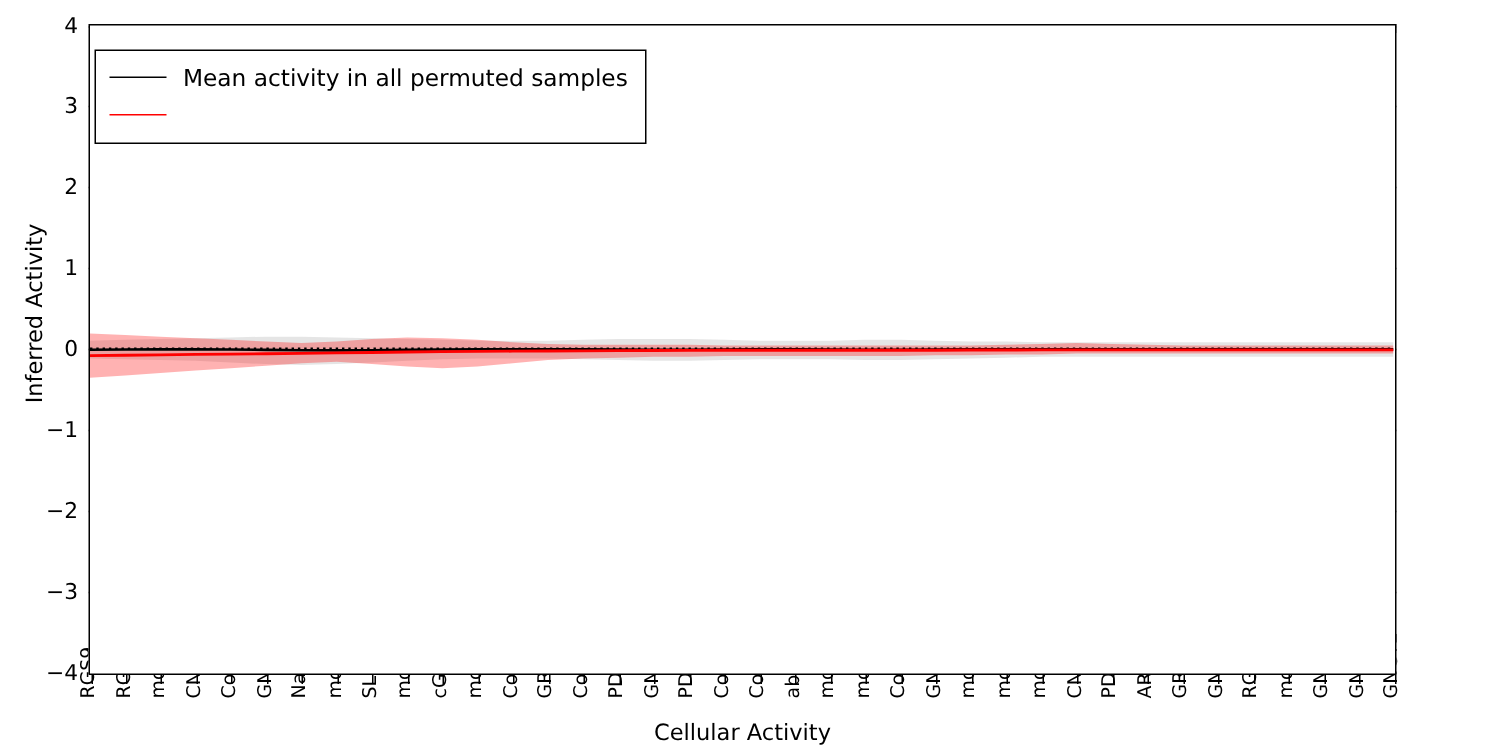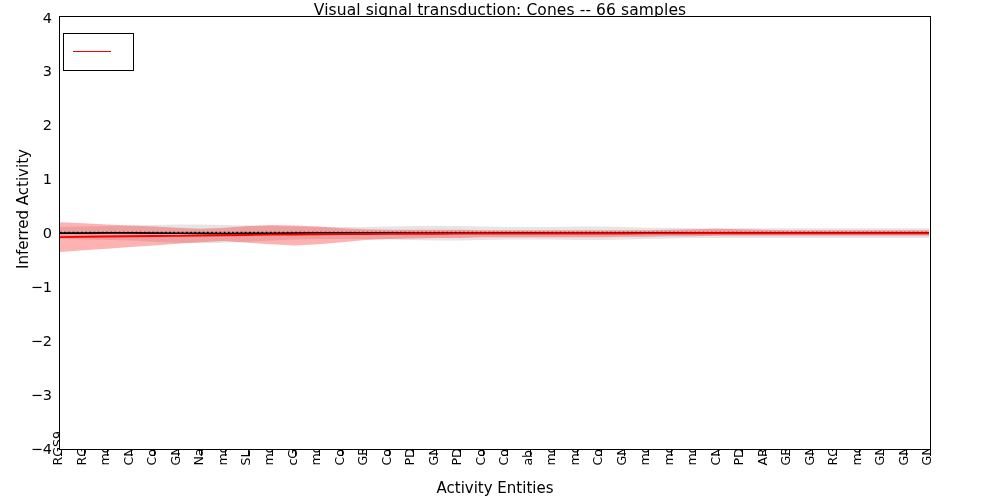--- a/index.html
+++ b/index.html
@@ -60,21 +60,20 @@
   .legend-swatch{width:38px;height:0;margin-right:11px;flex:0 0 auto;}
   .legend-swatch.black{border-top:1.6px solid #000;}
   .legend-swatch.red{border-top:1.6px solid #ff0000;}
   .legend-text{font-size:15.5px;white-space:nowrap;color:#000;}
 </style>
 </head>
 <body>
 
 <div id="figure">
 
-  <div id="chart-title">Visual signal transduction: Cones -- 66 samples</div>
 
   <div id="ylabel-axis">Inferred Activity</div>
 
   <div id="y-axis-labels">
       <div class="ylab" style="top: 17.5px;">4</div>
       <div class="ylab" style="top: 71.375px;">3</div>
       <div class="ylab" style="top: 125.25px;">2</div>
       <div class="ylab" style="top: 179.125px;">1</div>
       <div class="ylab" style="top: 233px;">0</div>
       <div class="ylab" style="top: 286.875px;">−1</div>
@@ -226,21 +225,25 @@
       <svg id="plot-svg" width="869" height="431">
           <path d="M0.00,210.11L23.49,209.57L46.97,209.03L70.46,208.50L93.95,207.96L117.43,207.42L140.92,207.42L164.41,207.96L187.89,208.50L211.38,209.03L234.86,209.57L258.35,210.11L281.84,210.11L305.32,210.11L328.81,209.57L352.30,209.03L375.78,209.03L399.27,209.03L422.76,209.57L446.24,210.11L469.73,210.11L493.22,210.11L516.70,209.57L540.19,209.57L563.68,210.11L587.16,210.65L610.65,210.65L634.14,211.19L657.62,211.19L681.11,211.19L704.59,211.19L728.08,211.19L751.57,211.19L775.05,211.19L798.54,211.19L822.03,211.19L845.51,211.19L869.00,211.19L869.00,220.89L845.51,220.89L822.03,220.89L798.54,220.89L775.05,220.89L751.57,220.89L728.08,220.89L704.59,220.89L681.11,220.89L657.62,220.89L634.14,220.89L610.65,221.43L587.16,221.97L563.68,222.50L540.19,223.04L516.70,223.04L493.22,222.50L469.73,222.50L446.24,222.50L422.76,223.04L399.27,223.58L375.78,223.58L352.30,223.04L328.81,222.50L305.32,221.97L281.84,221.97L258.35,221.97L234.86,222.50L211.38,223.58L187.89,224.66L164.41,225.74L140.92,226.28L117.43,225.74L93.95,224.66L70.46,223.58L46.97,223.04L23.49,222.50L0.00,221.97Z" fill="#9a9a9a" fill-opacity="0.26" stroke="none"></path>
           <path d="M0.00,205.26L23.49,206.34L46.97,207.42L70.46,208.50L93.95,209.57L117.43,210.65L140.92,211.73L164.41,210.65L187.89,209.03L211.38,207.96L234.86,208.50L258.35,209.57L281.84,211.19L305.32,212.27L328.81,212.81L352.30,212.81L375.78,212.81L399.27,212.81L422.76,213.34L446.24,213.34L469.73,213.34L493.22,213.34L516.70,213.34L540.19,213.34L563.68,213.34L587.16,213.34L610.65,212.81L634.14,212.27L657.62,211.73L681.11,212.27L704.59,212.81L728.08,213.34L751.57,213.34L775.05,213.34L798.54,213.34L822.03,213.34L845.51,213.34L869.00,213.34L869.00,218.73L845.51,218.73L822.03,218.73L798.54,218.73L775.05,218.73L751.57,218.73L728.08,218.73L704.59,218.73L681.11,218.73L657.62,218.73L634.14,219.27L610.65,219.27L587.16,219.81L563.68,219.81L540.19,220.35L516.70,220.35L493.22,220.35L469.73,220.35L446.24,220.35L422.76,220.35L399.27,220.89L375.78,220.89L352.30,221.43L328.81,221.97L305.32,223.04L281.84,225.20L258.35,227.35L234.86,228.43L211.38,227.35L187.89,225.74L164.41,224.12L140.92,225.20L117.43,226.81L93.95,228.43L70.46,230.05L46.97,231.66L23.49,233.28L0.00,234.89Z" fill="#ff0000" fill-opacity="0.3" stroke="none"></path>
           <line x1="0" x2="869" y1="215.50" y2="215.50" stroke="#000000" stroke-width="1.6" stroke-dasharray="1.6,2.6"></line>
           <path d="M0.00,216.15L23.49,216.04L46.97,215.93L70.46,215.93L93.95,216.04L117.43,216.25L140.92,216.47L164.41,216.58L187.89,216.47L211.38,216.25L234.86,216.04L258.35,215.93L281.84,215.82L305.32,215.82L328.81,215.93L352.30,216.04L375.78,216.15L399.27,216.15L422.76,216.04L446.24,215.93L469.73,215.93L493.22,216.04L516.70,216.15L540.19,216.15L563.68,216.04L587.16,215.93L610.65,215.93L634.14,215.93L657.62,215.93L681.11,215.93L704.59,215.93L728.08,215.93L751.57,215.93L775.05,215.93L798.54,215.93L822.03,215.93L845.51,215.93L869.00,215.93" fill="none" stroke="#000000" stroke-width="1.7"></path>
           <path d="M0.00,220.08L23.49,219.81L46.97,219.54L70.46,219.27L93.95,219.06L117.43,218.84L140.92,218.62L164.41,218.30L187.89,217.98L211.38,217.66L234.86,217.44L258.35,217.22L281.84,217.12L305.32,217.01L328.81,216.90L352.30,216.79L375.78,216.69L399.27,216.58L422.76,216.47L446.24,216.47L469.73,216.47L493.22,216.47L516.70,216.47L540.19,216.47L563.68,216.47L587.16,216.36L610.65,216.36L634.14,216.25L657.62,216.25L681.11,216.25L704.59,216.25L728.08,216.25L751.57,216.25L775.05,216.25L798.54,216.25L822.03,216.25L845.51,216.25L869.00,216.25" fill="none" stroke="#ff0000" stroke-width="1.9"></path>
         </svg>
     </div>
   </div>
 
-  <div id="xlabel-axis">Activity Entities</div>
+  <div id="xlabel-axis">Cellular Activity</div>
 
   <div id="legend">
     <div class="legend-row">
+      <span class="legend-swatch black"></span>
+      <span class="legend-text">Mean activity in all permuted samples</span>
+    </div>
+    <div class="legend-row">
       <span class="legend-swatch red"></span>
     </div>
   </div>
 
 </div>
 
 </body></html>

